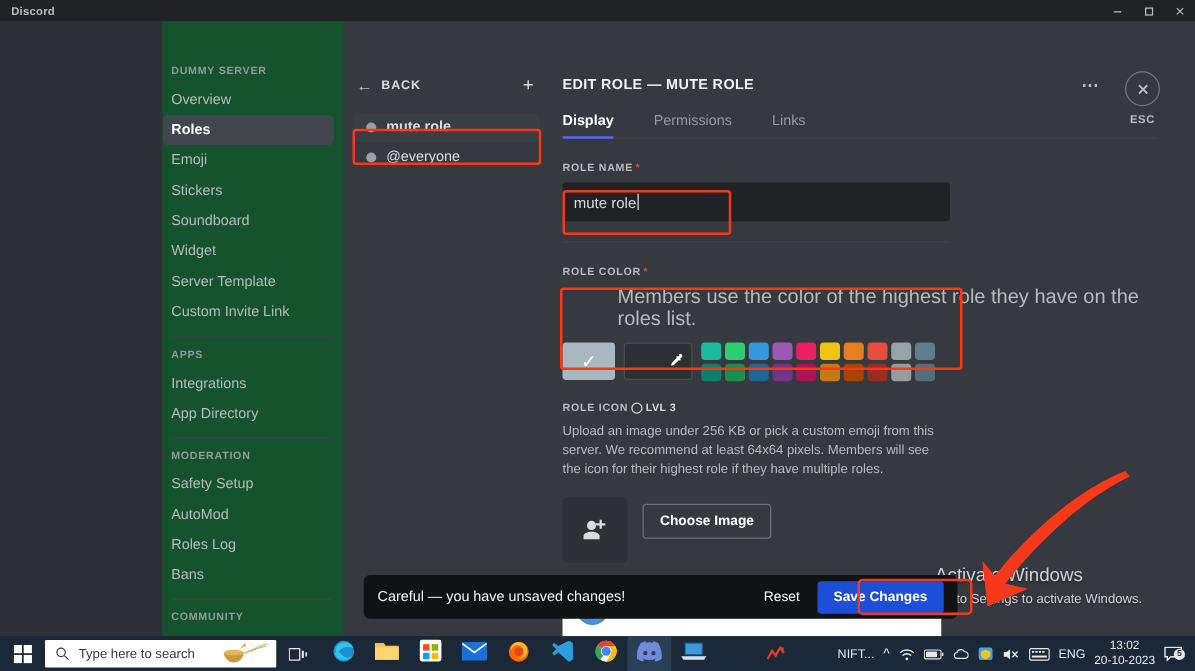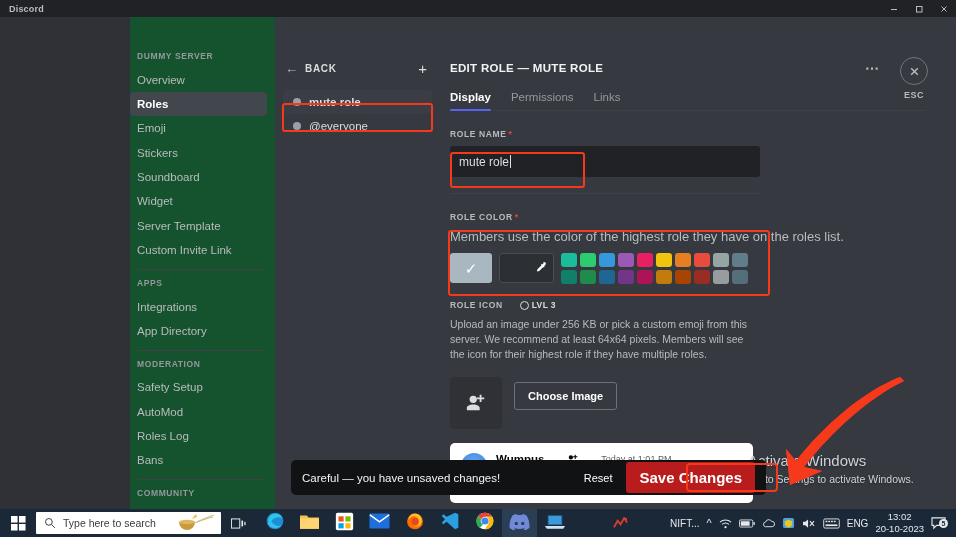--- a/index.html
+++ b/index.html
@@ -82,21 +82,21 @@
     flex: 1; height: 100%; background: #36393f;
     padding: 44px 0 0 0; position: relative; overflow: hidden;
   }
   .main-inner { padding-left: 10px; padding-right: 30px; }
   .main-title {
     font-size: 11.5px; font-weight: bold; color: #f2f3f5;
     letter-spacing: .3px; display: flex; align-items: center; justify-content: space-between;
     padding-right: 46px;
   }
   .dots-btn { color: #b9bbbe; font-size: 14px; letter-spacing: 1px; line-height: 1; cursor: pointer; }
-  .tabs { display: flex; gap: 20px; margin-top: 16px; border-bottom: 1px solid #3f4147; padding-right: 46px; }
+  .tabs { display: flex; gap: 32px; margin-top: 16px; border-bottom: 1px solid #3f4147; padding-right: 46px; }
   .tab { font-size: 11.5px; color: #96989d; padding-bottom: 7px; position: relative; cursor: pointer; }
   .tab.active { color: #fff; font-weight: bold; }
   .tab.active::after {
     content: ""; position: absolute; left: 0; right: 0; bottom: -1px;
     height: 2px; background: #5865f2; border-radius: 2px;
   }
 
   .field-label {
     font-size: 8.5px; font-weight: bold; color: #b9bbbe;
     letter-spacing: .6px; margin-top: 18px; margin-bottom: 7px;
@@ -111,40 +111,40 @@
   .caret {
     display: inline-block; width: 1px; height: 13px; background: #dcddde;
     margin-left: 1px; vertical-align: -2px;
   }
   .name-hl {
     position: absolute; left: 450px; top: 152px; width: 135px; height: 36px;
     border: 2.5px solid #f5391a; border-radius: 3px; pointer-events: none;
   }
   .divider { height: 1px; background: #3f4147; margin-top: 16px; width: 310px; }
 
-  .color-note { font-size: 13px; color: #b9bbbe; margin-bottom: 9px; }
+  .color-note { font-size: 16px; color: #b9bbbe; margin-bottom: 9px; margin-left: 44px; }
   .swatch-area { display: flex; align-items: flex-start; gap: 7px; }
   .sw-default {
     width: 42px; height: 30px; border-radius: 3px; background: #a9b7c0;
     display: flex; align-items: center; justify-content: center;
   }
   .sw-check { color: #fff; font-size: 15px; line-height: 1; }
   .sw-picker {
     width: 55px; height: 30px; border-radius: 3px; background: #2c2f33;
     border: 1px solid #4a4d53; display: flex; align-items: center; justify-content: flex-end;
     padding-right: 6px;
   }
   .sw-grid { display: grid; grid-template-columns: repeat(10, 16px); gap: 3px 3px; }
   .sw { width: 16px; height: 14px; border-radius: 3px; }
   .color-hl {
     position: absolute; left: 448px; top: 230px; width: 322px; height: 66px;
     border: 2.5px solid #f5391a; border-radius: 3px; pointer-events: none;
   }
 
-  .lvl-row { display: flex; align-items: center; gap: 17px; margin-top: 16px; margin-bottom: 7px; }
+  .lvl-row { display: flex; align-items: center; gap: 2px; margin-top: 16px; margin-bottom: 7px; }
   .lvl-badge {
     display: inline-flex; align-items: center; gap: 3px;
     font-size: 8.5px; font-weight: bold; color: #dcddde; letter-spacing: .4px;
   }
   .lvl-dot {
     width: 9px; height: 9px; border-radius: 50%;
     border: 1.5px solid #dcddde; display: inline-block;
   }
   .icon-desc { font-size: 10.5px; color: #b9bbbe; line-height: 1.45; width: 310px; }
 
@@ -185,21 +185,21 @@
 
   
   .unsaved {
     position: absolute; left: 291px; top: 460px; width: 475px; height: 35px;
     background: #111214; border-radius: 5px;
     display: flex; align-items: center; padding: 0 11px; z-index: 30;
   }
   .unsaved-text { font-size: 11.5px; color: #f2f3f5; flex: 1; }
   .reset-btn { font-size: 11px; color: #fff; margin-right: 14px; cursor: pointer; }
   .save-btn {
-    background: #b91c1c; color: #fff; font-size: 15px; font-weight: bold;
+    background: #1d4ed8; color: #fff; font-size: 11px; font-weight: bold;
     border-radius: 3px; padding: 7px 13px; cursor: pointer;
   }
   .save-hl {
     position: absolute; left: 686px; top: 463px; width: 92px; height: 29px;
     border: 2.5px solid #f5391a; border-radius: 4px; pointer-events: none; z-index: 31;
   }
 
   
   .arrow { position: absolute; left: 760px; top: 375px; z-index: 25; pointer-events: none; }
 

